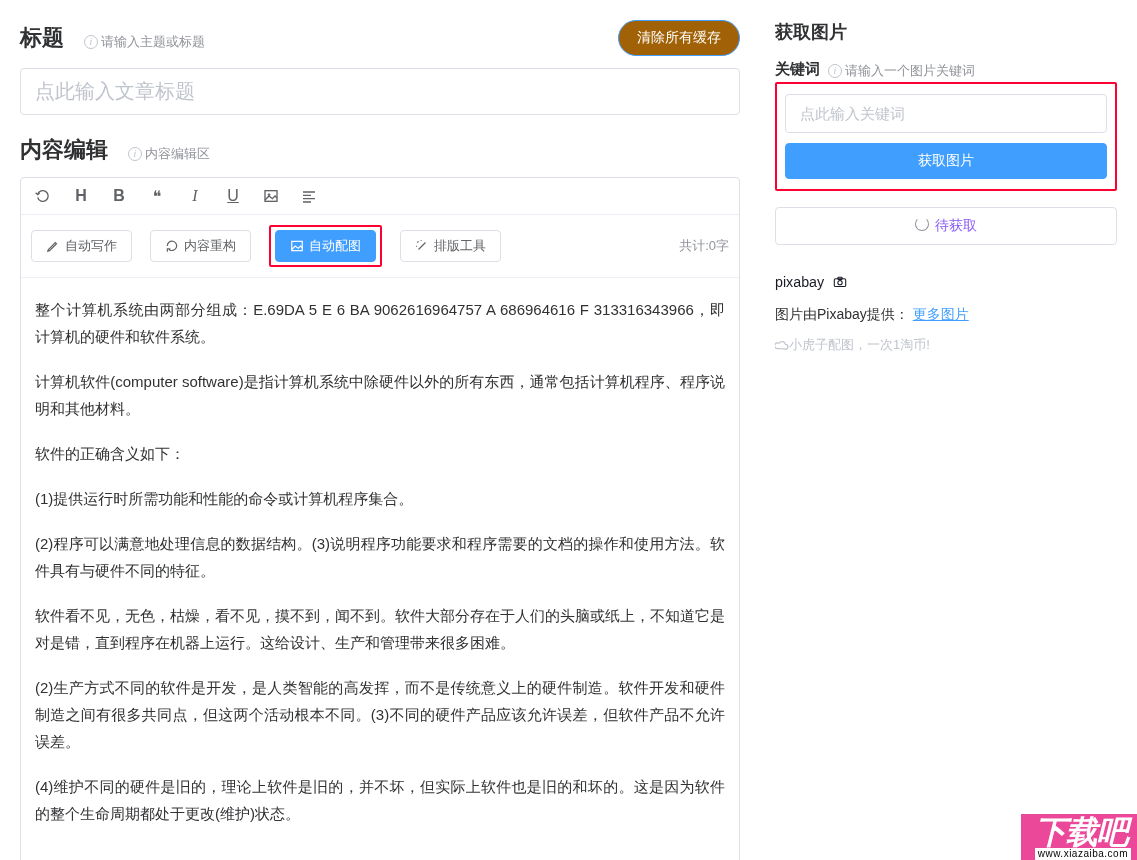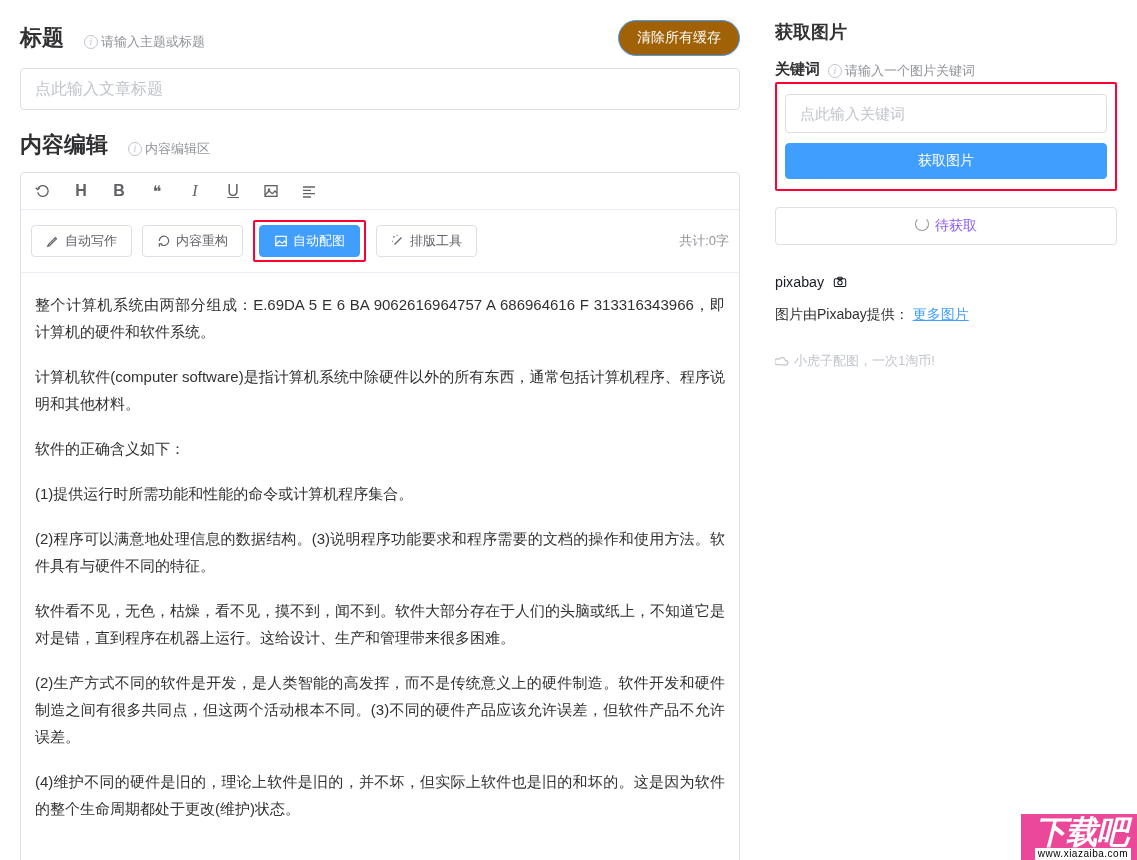--- a/index.html
+++ b/index.html
@@ -14,31 +14,31 @@
     .section-hint { font-size: 13px; color: #909399; display: flex; align-items: center; gap: 3px; }
     .section-hint .info-icon { width: 14px; height: 14px; border: 1px solid #c0c4cc; border-radius: 50%; display: inline-flex; align-items: center; justify-content: center; font-size: 10px; color: #c0c4cc; font-style: italic; font-family: serif; }
 
     .btn { border: 1px solid #dcdfe6; background: #fff; padding: 8px 16px; border-radius: 4px; font-size: 14px; cursor: pointer; display: inline-flex; align-items: center; gap: 5px; color: #606266; }
     .btn-primary { background: #409eff; color: #fff; border-color: #409eff; }
     .btn-primary-round { background: #a16207; color: #fff; border-color: #409eff; border-radius: 20px; padding: 8px 18px; }
     .btn-block { width: 100%; justify-content: center; }
 
     .text-input { width: 100%; border: 1px solid #dcdfe6; border-radius: 4px; padding: 10px 14px; font-size: 15px; color: #303133; }
     .text-input::placeholder { color: #c0c4cc; }
-    .title-input { font-size: 16px; padding: 11px 14px; margin-bottom: 20px; }
+    .title-input { font-size: 20px; padding: 11px 14px; margin-bottom: 20px; }
 
     .editor-box { border: 1px solid #dcdfe6; border-radius: 4px; }
     .toolbar { border-bottom: 1px solid #ebeef5; padding: 6px 10px; display: flex; align-items: center; gap: 14px; }
     .tool { width: 24px; height: 24px; display: inline-flex; align-items: center; justify-content: center; color: #606266; cursor: pointer; font-size: 16px; }
     .tool svg { width: 16px; height: 16px; fill: currentColor; stroke: currentColor; }
     .tool-bold { font-weight: 700; }
     .tool-italic { font-style: italic; font-family: serif; }
     .tool-head { font-weight: 700; }
 
-    .action-row { display: flex; align-items: center; gap: 10px; padding: 10px 10px; border-bottom: 1px solid #ebeef5; }
+    .action-row { display: flex; align-items: center; gap: 18px; padding: 10px 10px; border-bottom: 1px solid #ebeef5; }
     .action-row .spacer { flex: 1; }
     .count { color: #909399; font-size: 13px; }
     .action-btn { border: 1px solid #dcdfe6; background: #fff; padding: 6px 14px; border-radius: 4px; font-size: 13px; cursor: pointer; display: inline-flex; align-items: center; gap: 5px; color: #606266; }
     .action-btn.active { background: #409eff; color: #fff; border-color: #409eff; }
     .highlight-box { border: 2.5px solid #f03; border-radius: 2px; padding: 3px 4px; }
 
     .content-area { padding: 18px 14px 120px; }
     .content-area p { margin: 0 0 18px 0; line-height: 1.8; color: #303133; font-size: 15px; text-align: justify; }
 
     .sb-section { margin-bottom: 18px; }
@@ -46,21 +46,21 @@
     .sb-label-wrap { display: flex; align-items: baseline; gap: 8px; margin-bottom: 2px; }
     .sb-label { font-size: 15px; font-weight: 700; color: #303133; }
     .sb-highlight { border: 2.5px solid #f03; border-radius: 2px; padding: 10px 8px; margin-bottom: 16px; }
     .sb-highlight .text-input { margin-bottom: 10px; }
     .pending-btn { width: 100%; border: 1px solid #dcdfe6; border-radius: 4px; padding: 9px 0; text-align: center; font-size: 14px; color: #8b5cf6; background: #fff; cursor: pointer; display:flex; align-items:flex-start; justify-content:center; gap:6px; }
     .spin-icon { width:14px; height:14px; border:1.5px solid #909399; border-top-color:transparent; border-radius:50%; display:inline-block; }
     .pixabay-logo { padding:10px 0; }
     .pixabay-logo svg { height:20px; }
     .credit-line { color:#303133; font-size:14px; }
     .credit-line a { color:#409eff; text-decoration: underline; }
-    .footer-note { color:#c0c4cc; font-size:13px; display:flex; align-items:center; gap:5px; margin-top:28px; }
+    .footer-note { color:#c0c4cc; font-size:13px; display:flex; align-items:center; margin-top:12px; }
 
     .watermark { position: fixed; right: 0; bottom: 0; background:#ec4899; color:#fff; font-size:32px; font-weight:800; font-style:italic; padding: 2px 6px 0 14px; letter-spacing:-1px; line-height:1; }
     .watermark .sub { display:block; font-size:10px; font-weight:400; font-style:normal; background:#fff; color:#000; padding:1px 3px; text-align:right; letter-spacing:0.5px; }
 
     .ic { width:14px; height:14px; display:inline-block; }
   </style>
 </head>
 <body>
 
 <div class="page">

